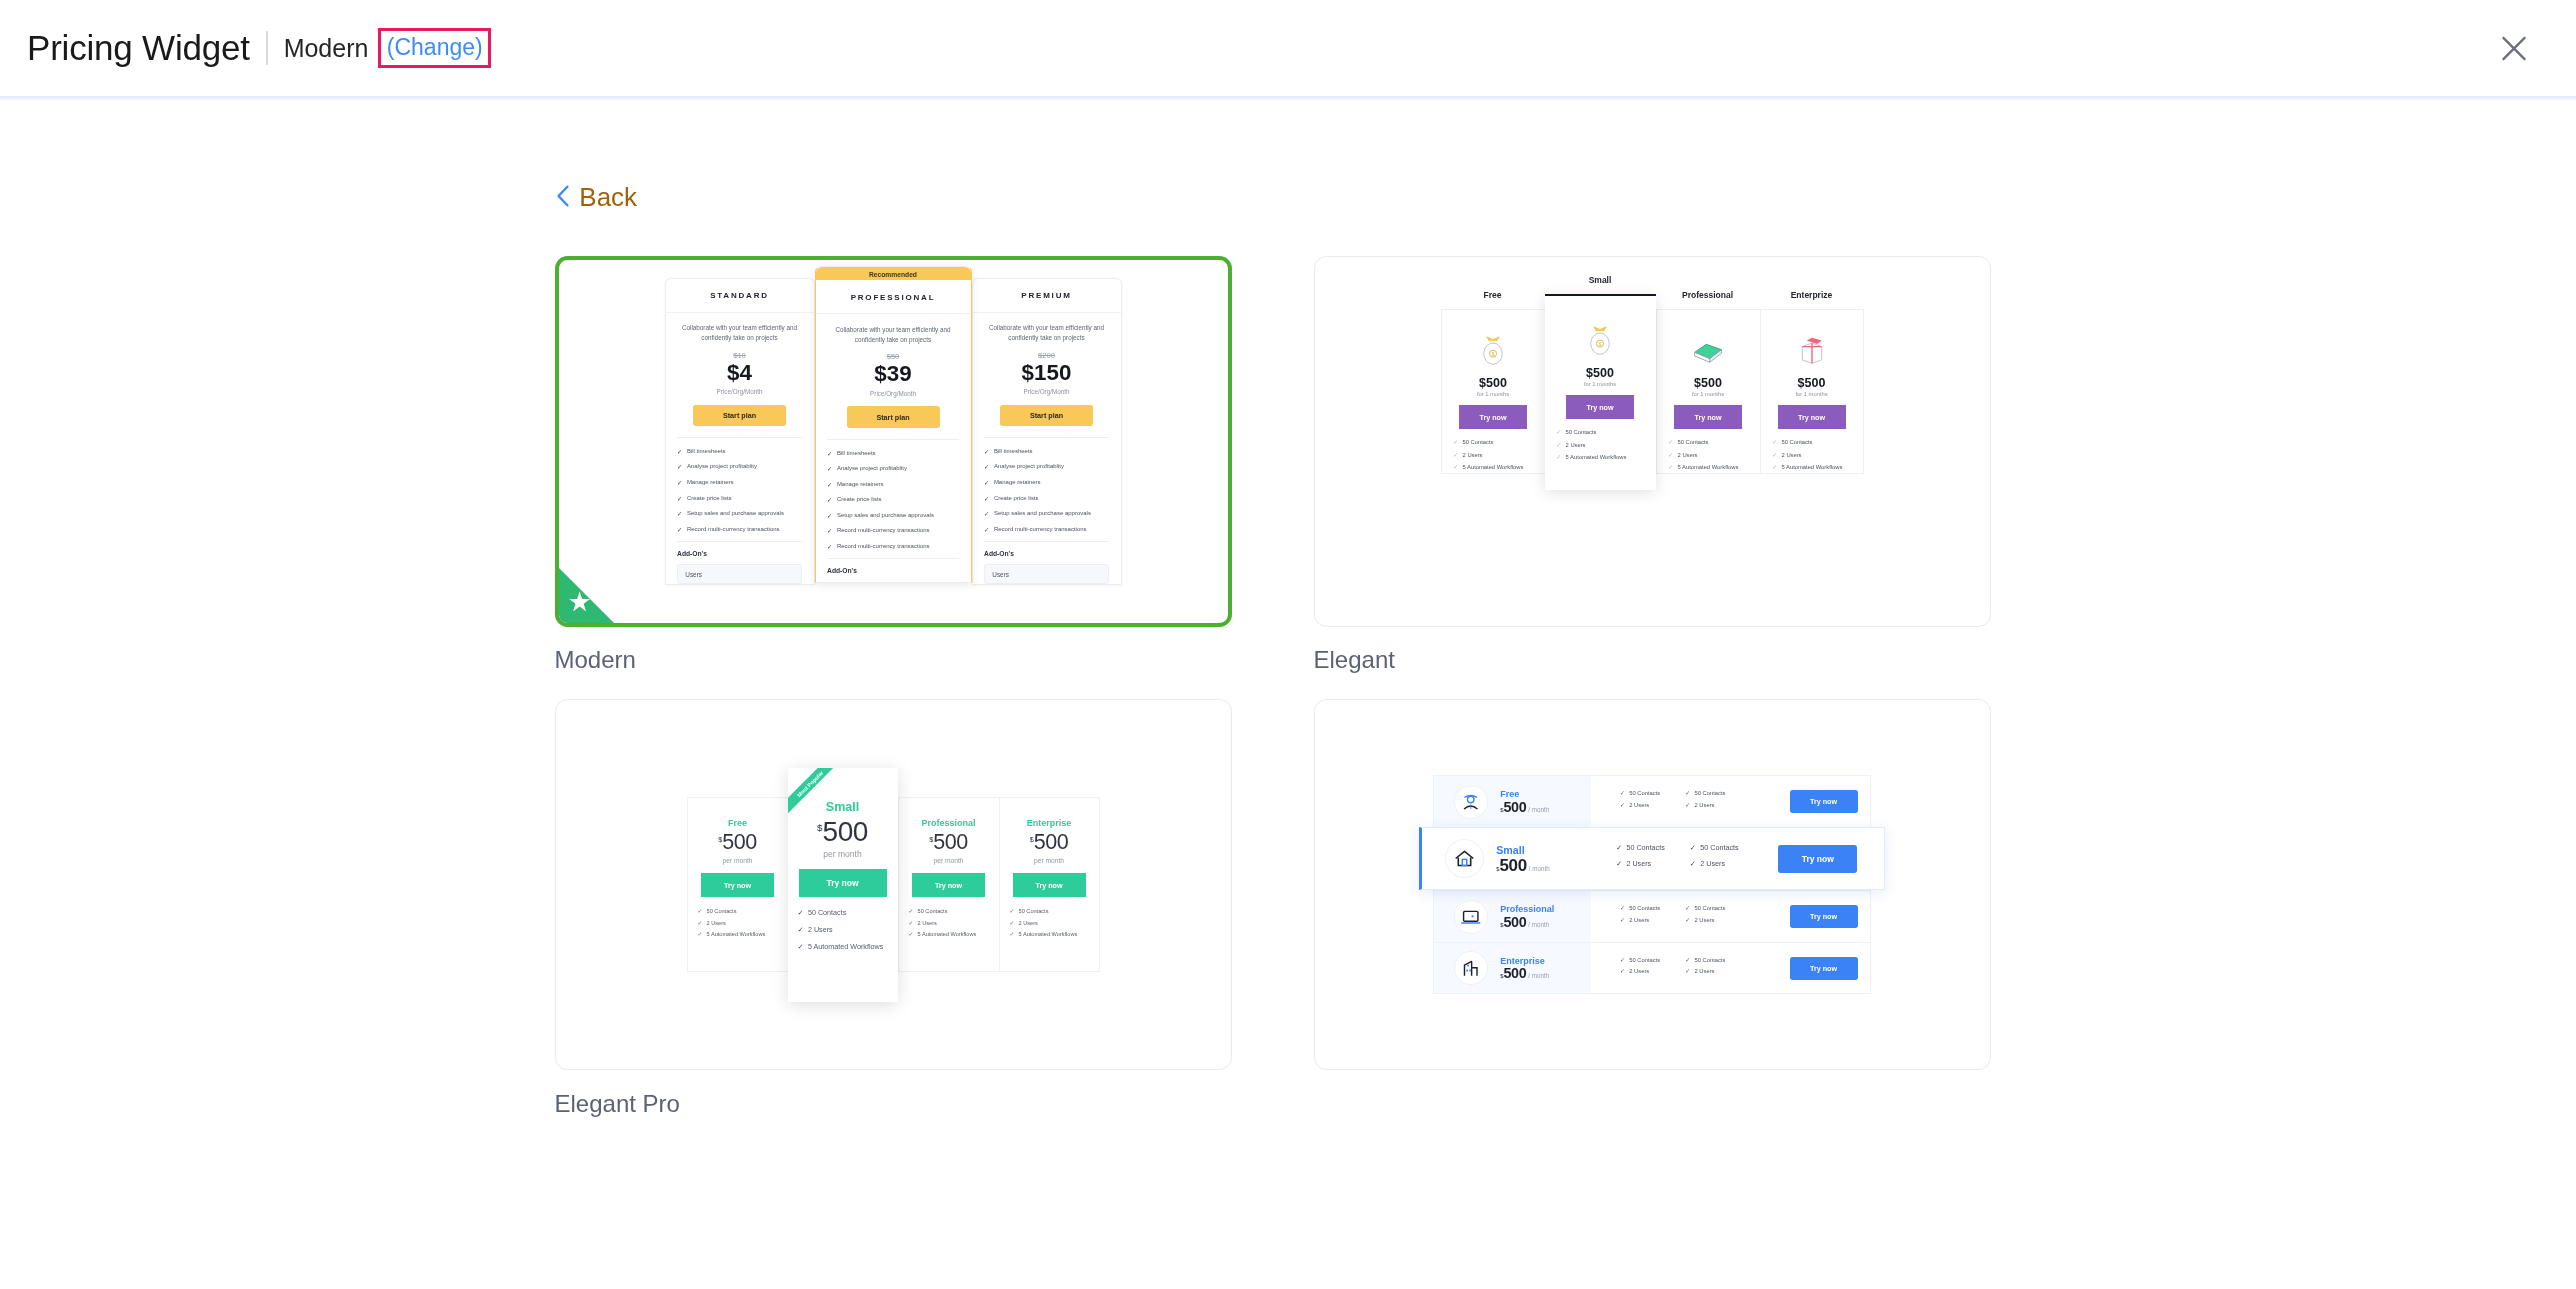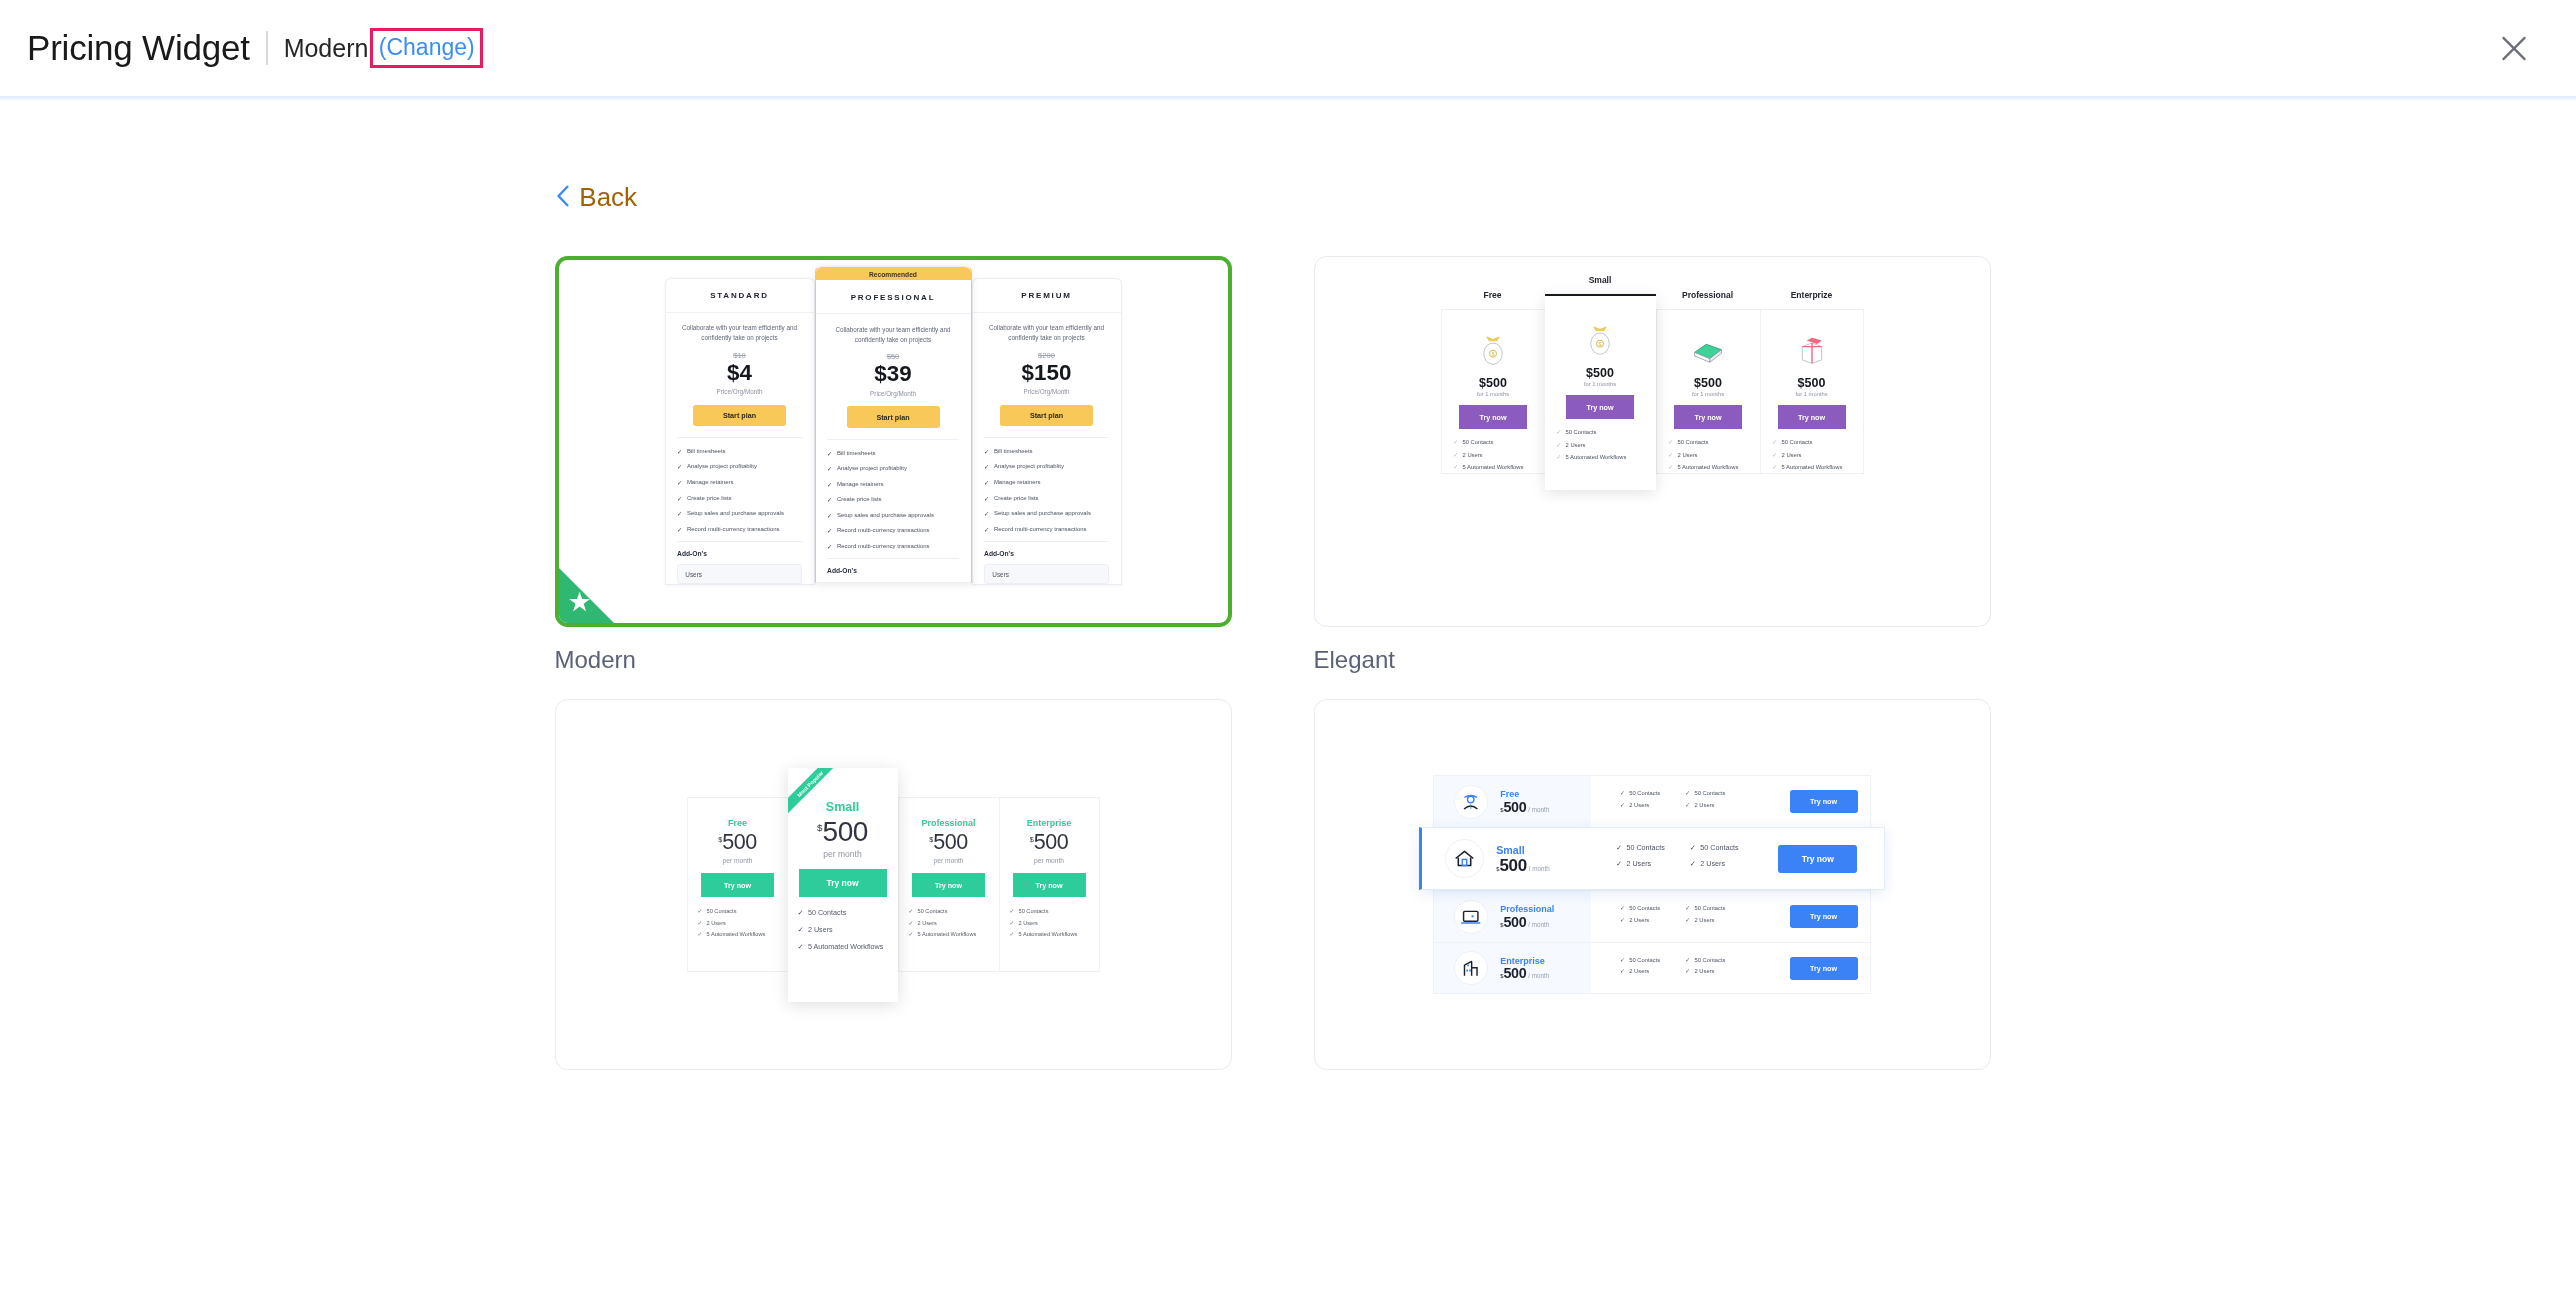--- a/index.html
+++ b/index.html
@@ -31,21 +31,21 @@
     margin: 0 16px;
   }
   .topbar-sub {
     font-size: 25px;
     color: #262626;
     font-weight: 400;
   }
   .change-link-wrap {
     border: 3.6px solid #ea1a5e;
     padding: 4.5px 5.4px 6.3px 5.4px;
-    margin-left: 2px;
+    margin-left: 10px;
     line-height: 0;
   }
   .change-link {
     font-size: 23px;
     color: #3b8df5;
     text-decoration: none;
     line-height: 1;
     display: inline-block;
   }
   .close-btn {
@@ -879,20 +879,21 @@
                   <div class="pfeat">
                       <span class="tick">✓</span>
                       <span>5 Automated Workflows</span>
                     </div>
                 </div>
               </div>
 
             </div>
           </div>
         </div>
+        <div class="tpl-label">Elegant Pro</div>
       </div>
 
       <div class="tpl">
         <div class="tpl-card">
           <div class="combo-wrap">
             <div class="combo-list">
 
               <div class="crow">
                 <div class="cicon">
                   <svg width="21.5" height="21.5" viewBox="0 0 24 24">

